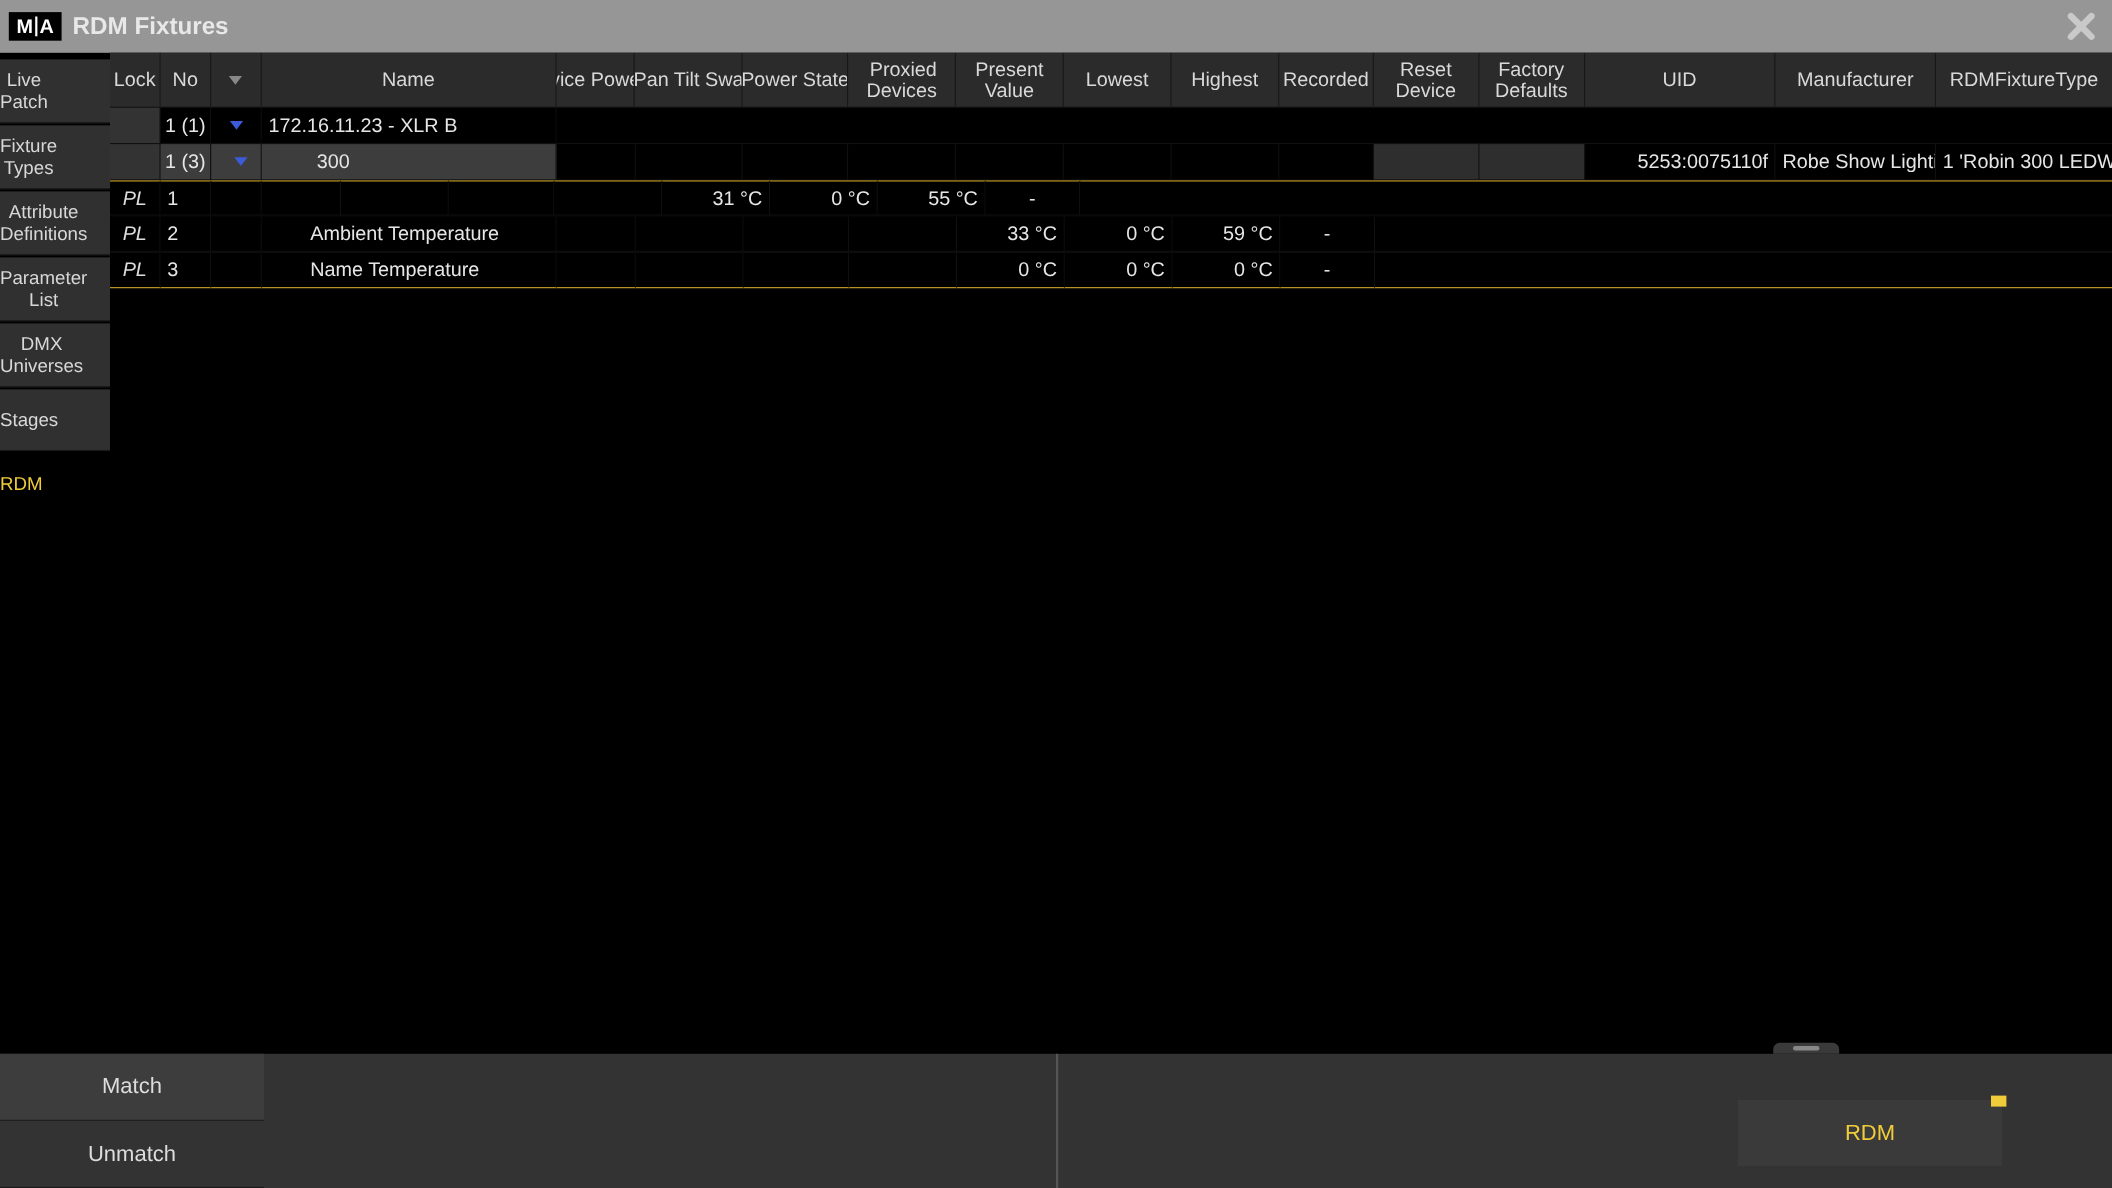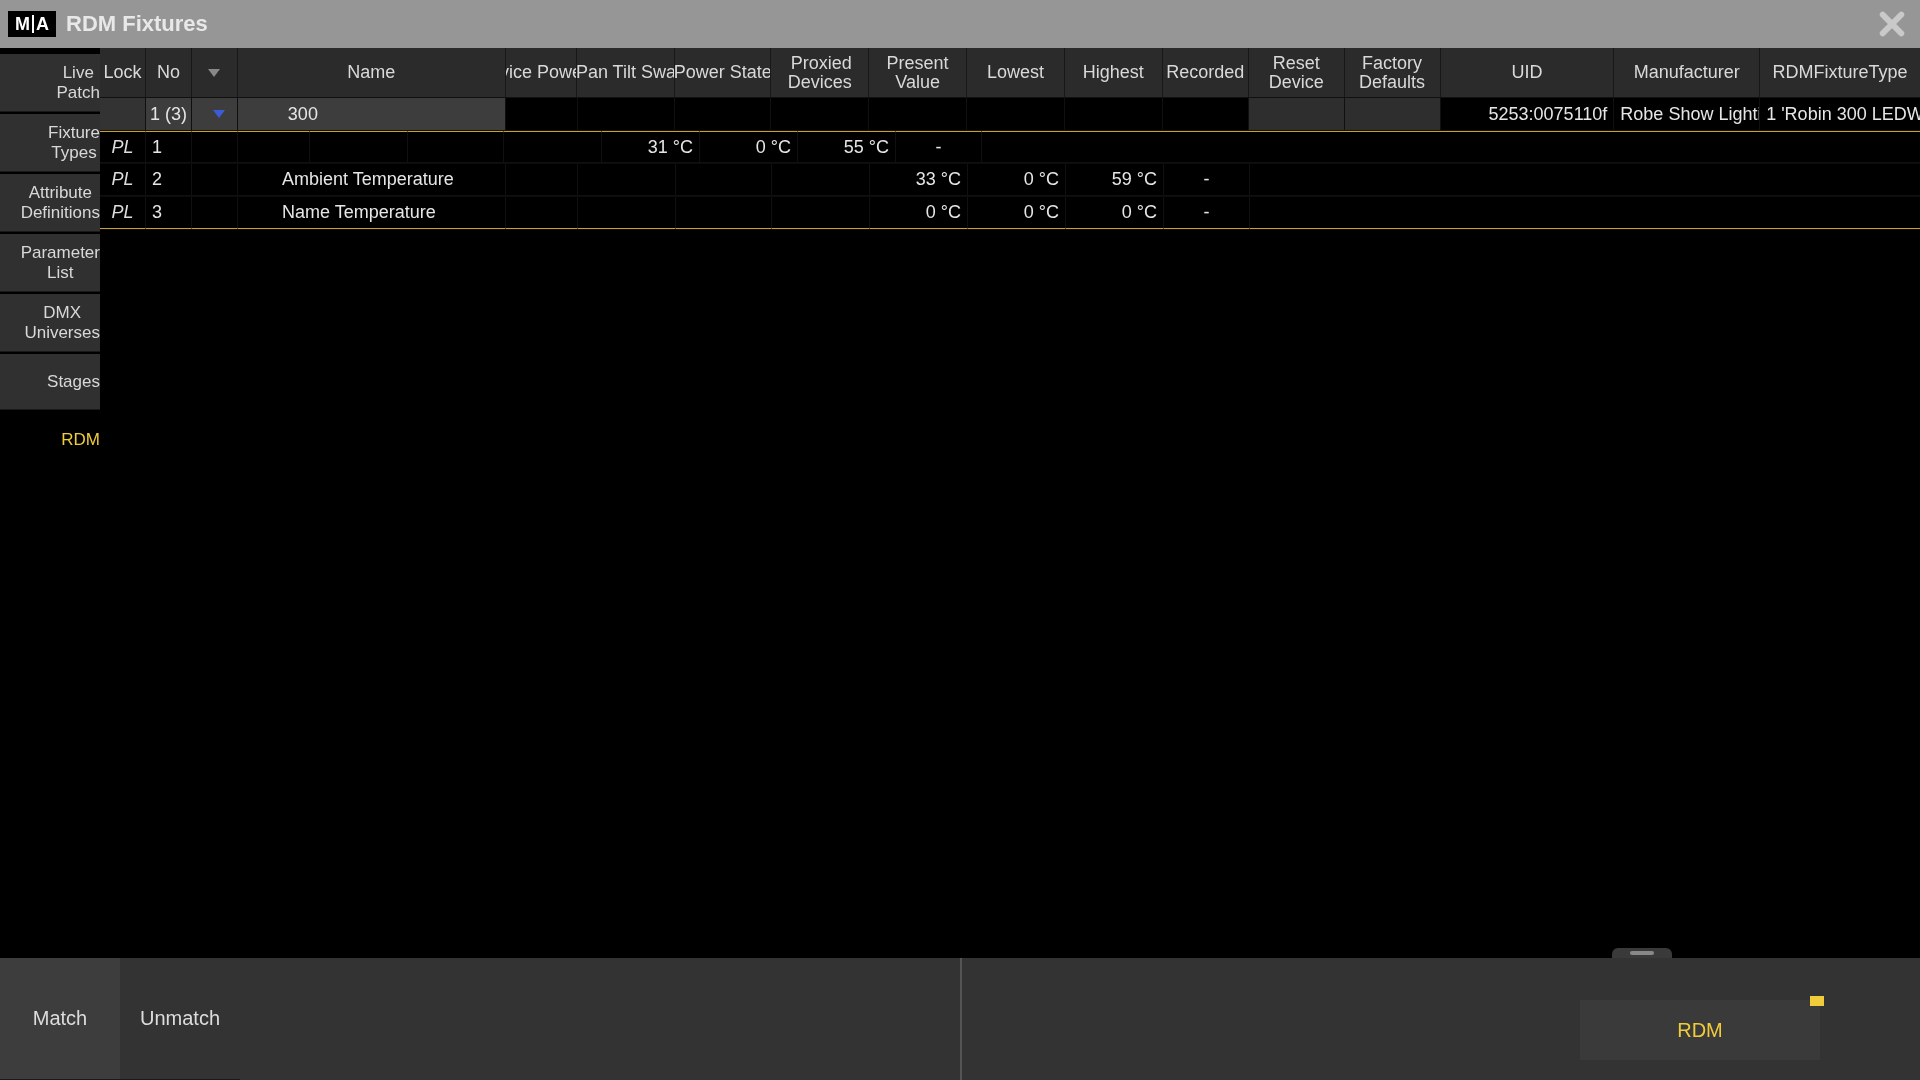--- a/index.html
+++ b/index.html
@@ -20,21 +20,21 @@
   }
   .close-btn svg { width:28px; height:28px; }
 
   
   .main { display:flex; height: 910px; }
   .sidebar {
     width:100px; background:#000; padding-top:6px;
   }
   .sb-item {
     height:58px; margin: 0 0 2px 0; background:#303030; color:#d8d8d8; font-size:17px;
-    display:flex; align-items:center; justify-content:flex-end; text-align:center; line-height:1.15;
+    display:flex; align-items:center; justify-content:flex-start; text-align:center; line-height:1.15;
     border-bottom:1px solid #1a1a1a; cursor:pointer;
   }
   .sb-item.single { height:56px; }
   .sb-item.active { background:#000; color:#f0cc3a; border:none; }
 
   
   .table-wrap { flex:1; background:#000; position:relative; overflow:hidden; }
   .thead {
     display:flex; height:50px; background:#2b2b2b; color:#d9d9d9; font-size:18px;
     border-bottom:1px solid #111;
@@ -74,21 +74,21 @@
   .c-psta{width:96px;} .c-prox{width:98px;} .c-prev{width:98px;}
   .c-low{width:98px;} .c-high{width:98px;} .c-rec{width:86px;}
   .c-rst{width:96px;} .c-fac{width:96px;} .c-uid{width:174px;}
   .c-man{width:146px;} .c-rft{width:160px;}
 
   
   .bottom {
     height:122px; width:100%; display:flex; position:absolute; bottom:0;
   }
   .bottom-left {
-    width:240px; background:#333; display:flex; flex-direction:row;
+    width:240px; background:#333; display:flex; flex-direction:column;
   }
   .btn {
     flex:1; display:flex; align-items:center; justify-content:center;
     font-size:20px; color:#ddd; border-bottom:1px solid #1a1a1a; cursor:pointer;
     background:#333333;
   }
   .btn.selected { background:#3d3d3d; }
   .bottom-mid {
     flex:1; background:#333; position:relative;
   }
@@ -184,20 +184,29 @@
         </div>
       <div class="th c-fac">
           <span class="twoline" style="white-space:pre-line;text-align:center">Factory
 Defaults</span>
         </div>
       <div class="th c-uid">UID</div>
       <div class="th c-man">Manufacturer</div>
       <div class="th c-rft" style="border-right:none">RDMFixtureType</div>
     </div>
 
+    <div class="row group">
+      <div class="cell c-lock" style="background:#333"></div>
+      <div class="cell c-no center">1 (1)</div>
+      <div class="cell c-exp center">
+          <span class="tri blue"></span>
+        </div>
+      <div class="cell c-name">172.16.11.23 - XLR B</div>
+      <div class="cell" style="flex:1;border-right:none"></div>
+    </div>
 
     <div class="row subgroup">
       <div class="cell c-lock gray" style="background:#333"></div>
       <div class="cell c-no center gray" style="background:#3d3d3d">1 (3)</div>
       <div class="cell c-exp center gray" style="background:#3d3d3d">
           <span class="tri blue" style="margin-left:10px"></span>
         </div>
       <div class="cell c-name gray" style="background:#3d3d3d;padding-left:50px">300</div>
       <div class="cell c-pow"></div>
       <div class="cell c-pts"></div>

